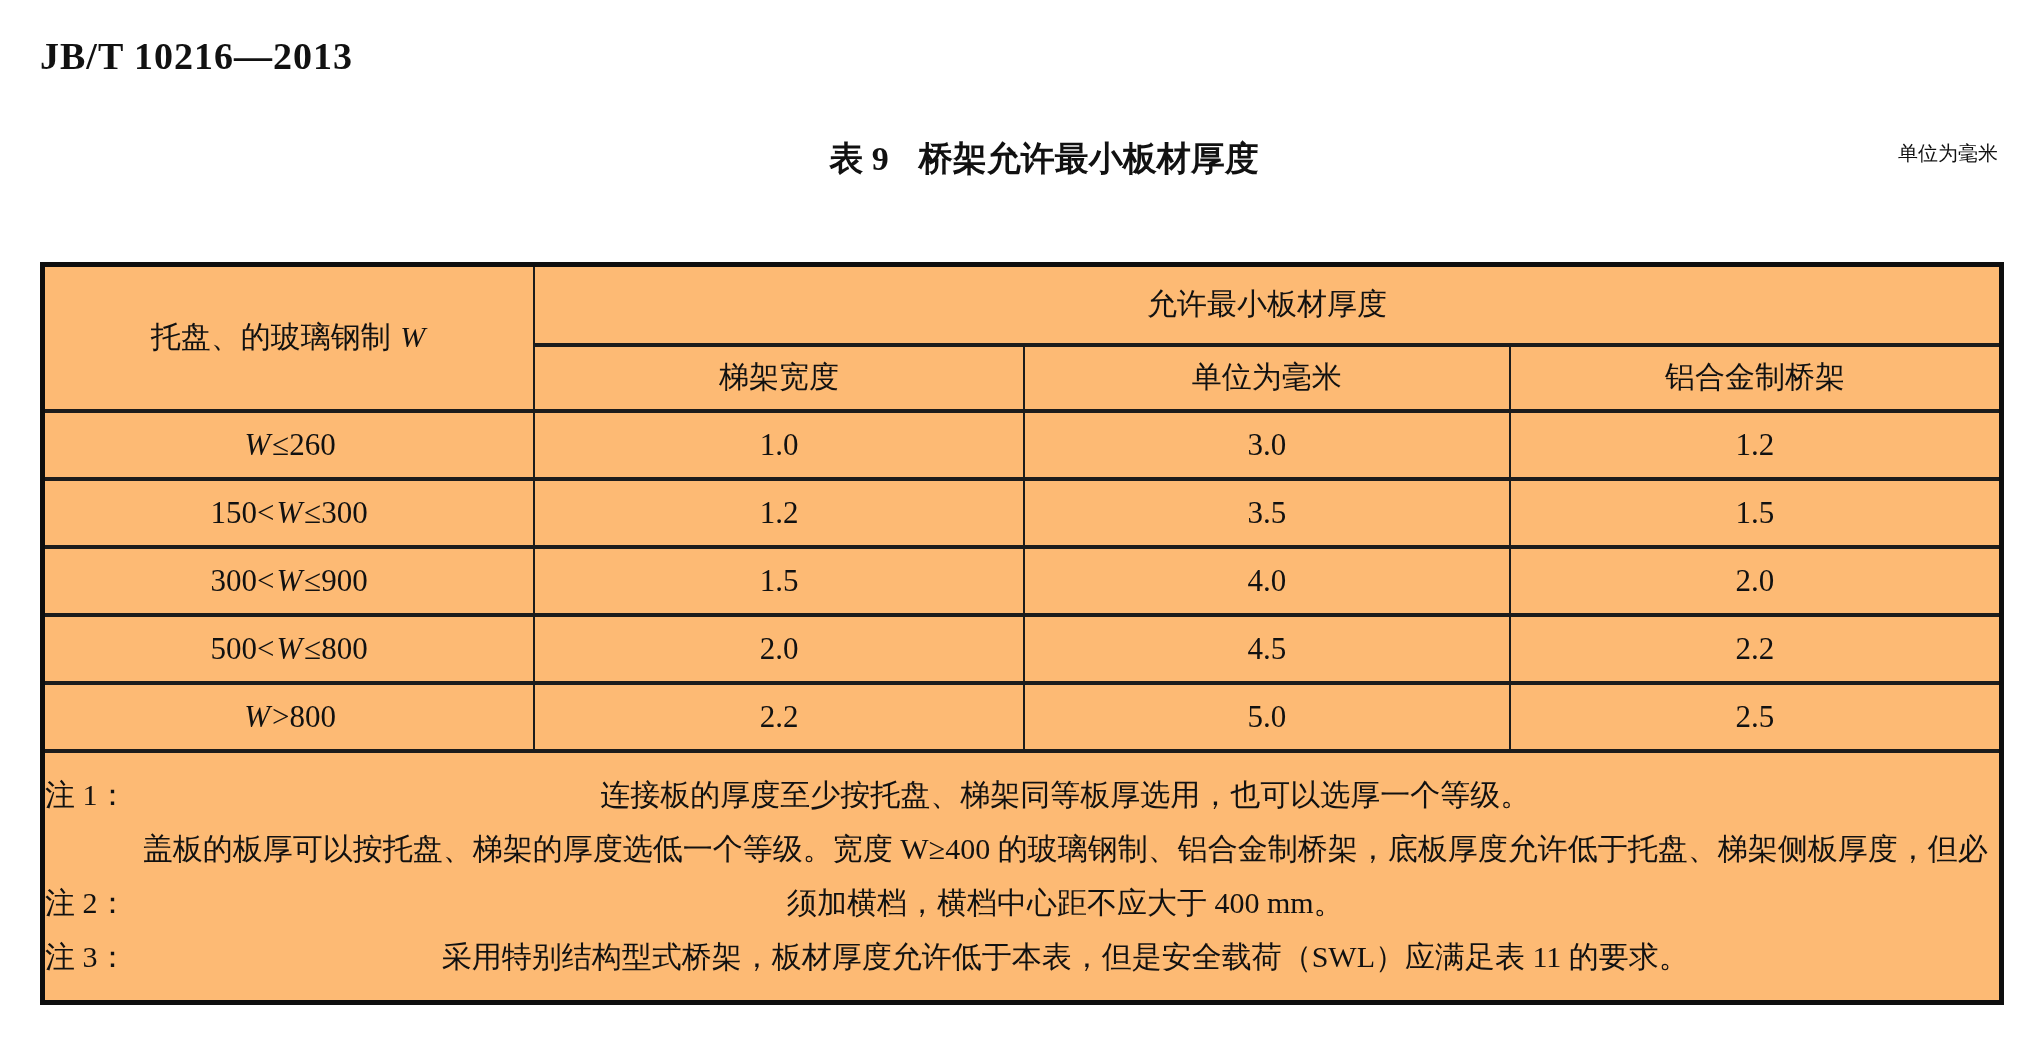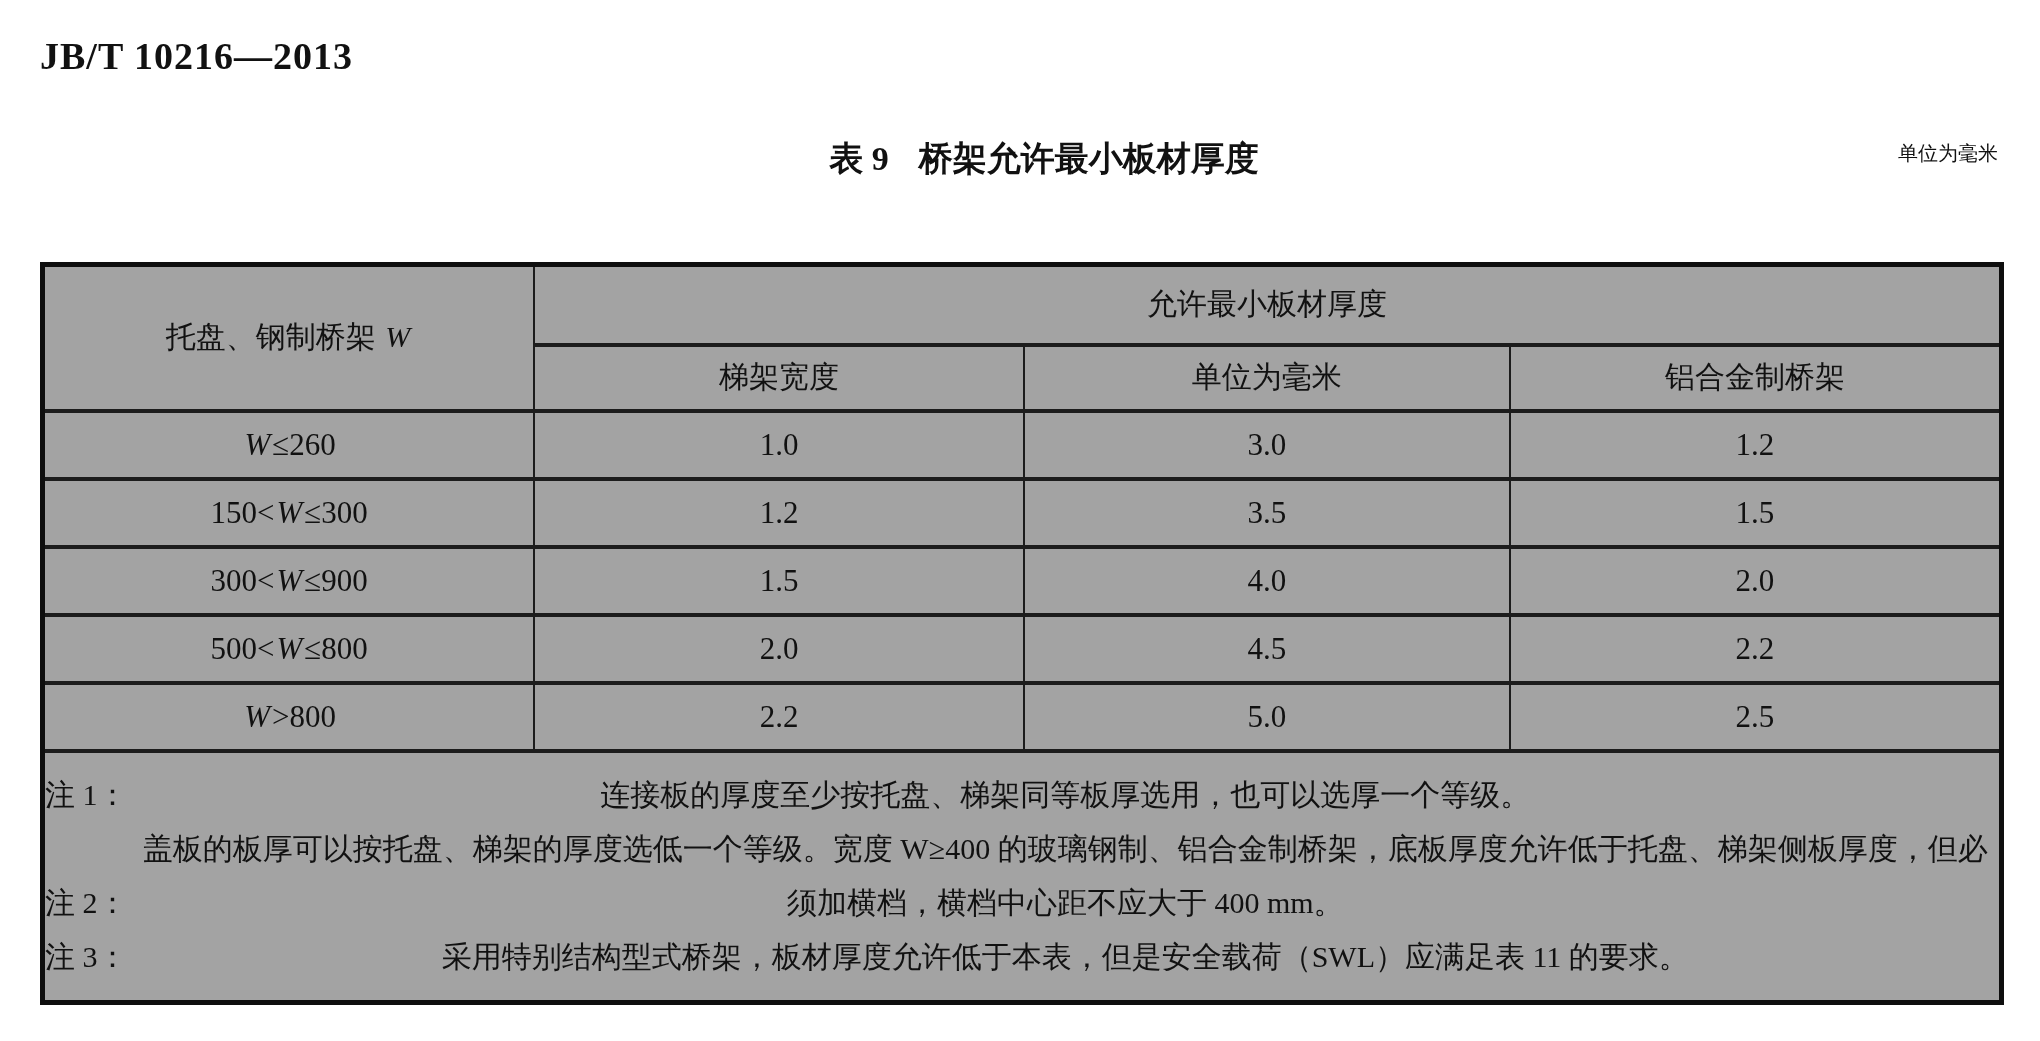--- a/index.html
+++ b/index.html
@@ -66,21 +66,21 @@
     border: 5px solid #0e0e0e;
   }
   table.std-table td {
     border: 2px solid #1c1c1c;
     border-top-width: 4px;
     border-bottom-width: 4px;
     text-align: center;
     vertical-align: middle;
     font-size: 30px;
     padding: 0;
-    background: #a3a3a3;
+    background: #fdba74;
   }
   tr.hrow1 td { height: 80px; }
   tr.hrow2 td { height: 66px; }
   tr.data-row td { height: 68px; font-size: 31px; }
   .var {
     font-style: italic;
     font-family: "Liberation Serif", "DejaVu Serif", serif;
     padding: 0 2px;
   }
   td.notes-cell {
@@ -120,21 +120,21 @@
     <colgroup>
       <col style="width:25.1%">
       <col style="width:25.0%">
       <col style="width:24.8%">
       <col style="width:25.1%">
     </colgroup>
 
     <tbody>
         <tr class="hrow1">
       <td rowspan="2">
-        <span>托盘、钢制桥架 </span><span class="var">W</span>
+        <span>托盘、的玻璃钢制 </span><span class="var">W</span>
       </td>
       <td colspan="3">允许最小板材厚度</td>
     </tr>
 
     <tr class="hrow2">
       <td>梯架宽度</td>
       <td>单位为毫米</td>
       <td>铝合金制桥架</td>
     </tr>
 

